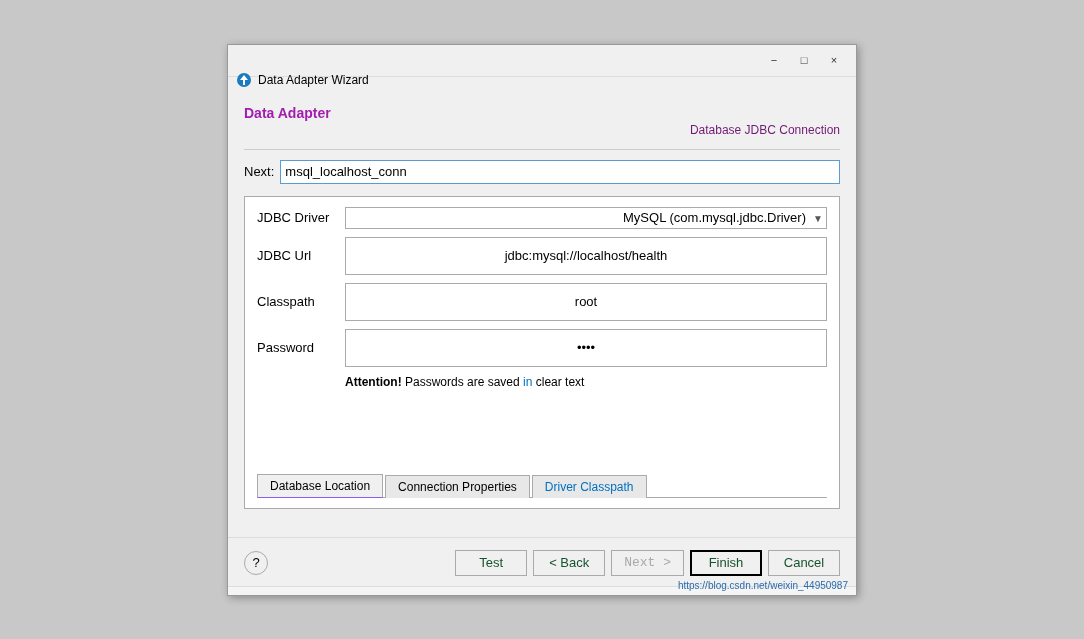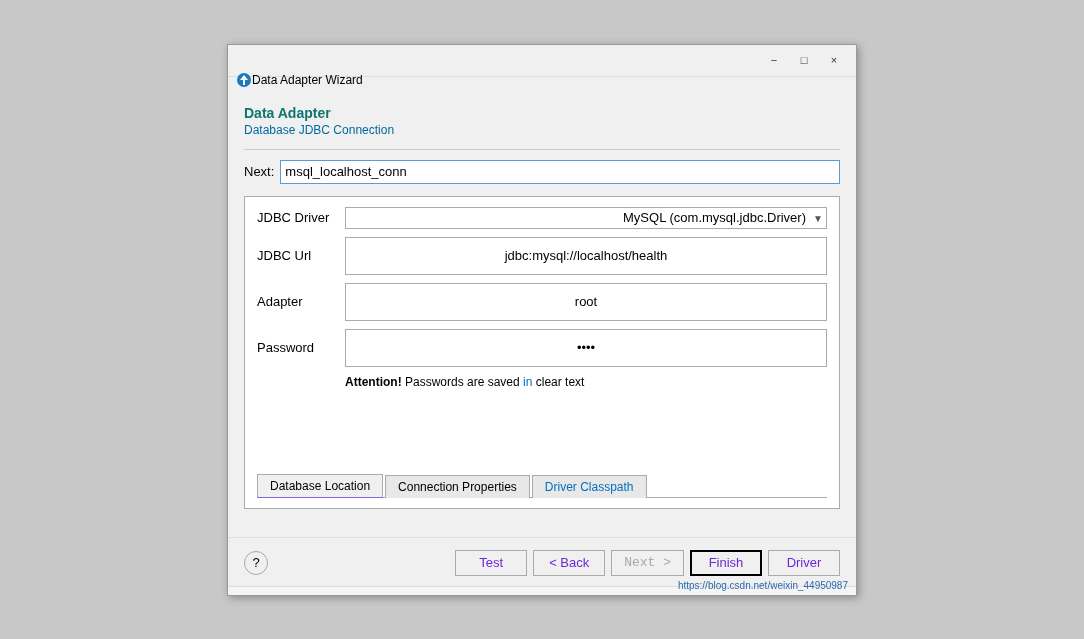--- a/index.html
+++ b/index.html
@@ -31,20 +31,21 @@
       padding: 6px 8px;
       display: flex;
       align-items: center;
       justify-content: space-between;
       height: 32px;
     }
 
     .titlebar-left {
       display: flex;
       align-items: center;
+      gap: 6px;
       margin-top: 40px;
     }
 
     .titlebar-icon {
       width: 16px;
       height: 16px;
     }
 
     .titlebar-title {
       font-size: 12px;
@@ -69,29 +70,30 @@
       color: #333;
     }
 
     .content {
       padding: 12px 16px 8px 16px;
     }
 
     .section-title {
       font-size: 14px;
       font-weight: bold;
-      color: #0f766e;
+      color: #a21caf;
       margin-bottom: 2px;
       margin-top: 16px;
     }
 
     .section-subtitle {
       font-size: 12px;
-      color: #0369a1;
+      color: #701a75;
       margin-bottom: 12px;
+      text-align: right;
     }
 
     .divider {
       border: none;
       border-top: 1px solid #ccc;
       margin: 6px 0 10px 0;
     }
 
     .name-row {
       display: flex;
@@ -265,21 +267,21 @@
     }
 
     .btn {
       height: 26px;
       min-width: 72px;
       padding: 0 12px;
       font-size: 13px;
       border: 1px solid #aaa;
       background: #f0f0f0;
       cursor: pointer;
-      color: #6d28d9;
+      color: #14532d;
     }
 
     .btn.primary {
       border: 2px solid #000;
       background: #f0f0f0;
     }
 
     .btn:disabled, .btn.disabled {
       color: #aaa;
       cursor: default;
@@ -347,21 +349,21 @@
           <span class="select-arrow">▼</span>
         </div>
       </div>
 
       <div class="field-row">
         <span class="field-label">JDBC Url</span>
         <input class="field-input" type="text" value="jdbc:mysql://localhost/health" style="">
       </div>
 
       <div class="field-row">
-        <span class="field-label">Adapter</span>
+        <span class="field-label">Classpath</span>
         <input class="field-input" type="text" value="root" style="">
       </div>
 
       <div class="field-row">
         <span class="field-label">Password</span>
         <input class="field-input" type="password" value="test" style="">
       </div>
 
       <div class="attention-row">
         <span class="attention-text">
@@ -388,21 +390,21 @@
   <div class="footer-area">
     <div class="footer-content">
       <div class="footer-left">
         <button class="help-btn">?</button>
       </div>
       <div class="footer-buttons">
         <button class="btn">Test</button>
         <button class="btn">&lt; Back</button>
         <button class="btn disabled" disabled="">Next &gt;</button>
         <button class="btn primary">Finish</button>
-        <button class="btn">Driver</button>
+        <button class="btn">Cancel</button>
       </div>
     </div>
   </div>
 
   <div class="bottom-bar">
     <span class="watermark">https://blog.csdn.net/weixin_44950987</span>
   </div>
 </div>
 
 </body></html>

